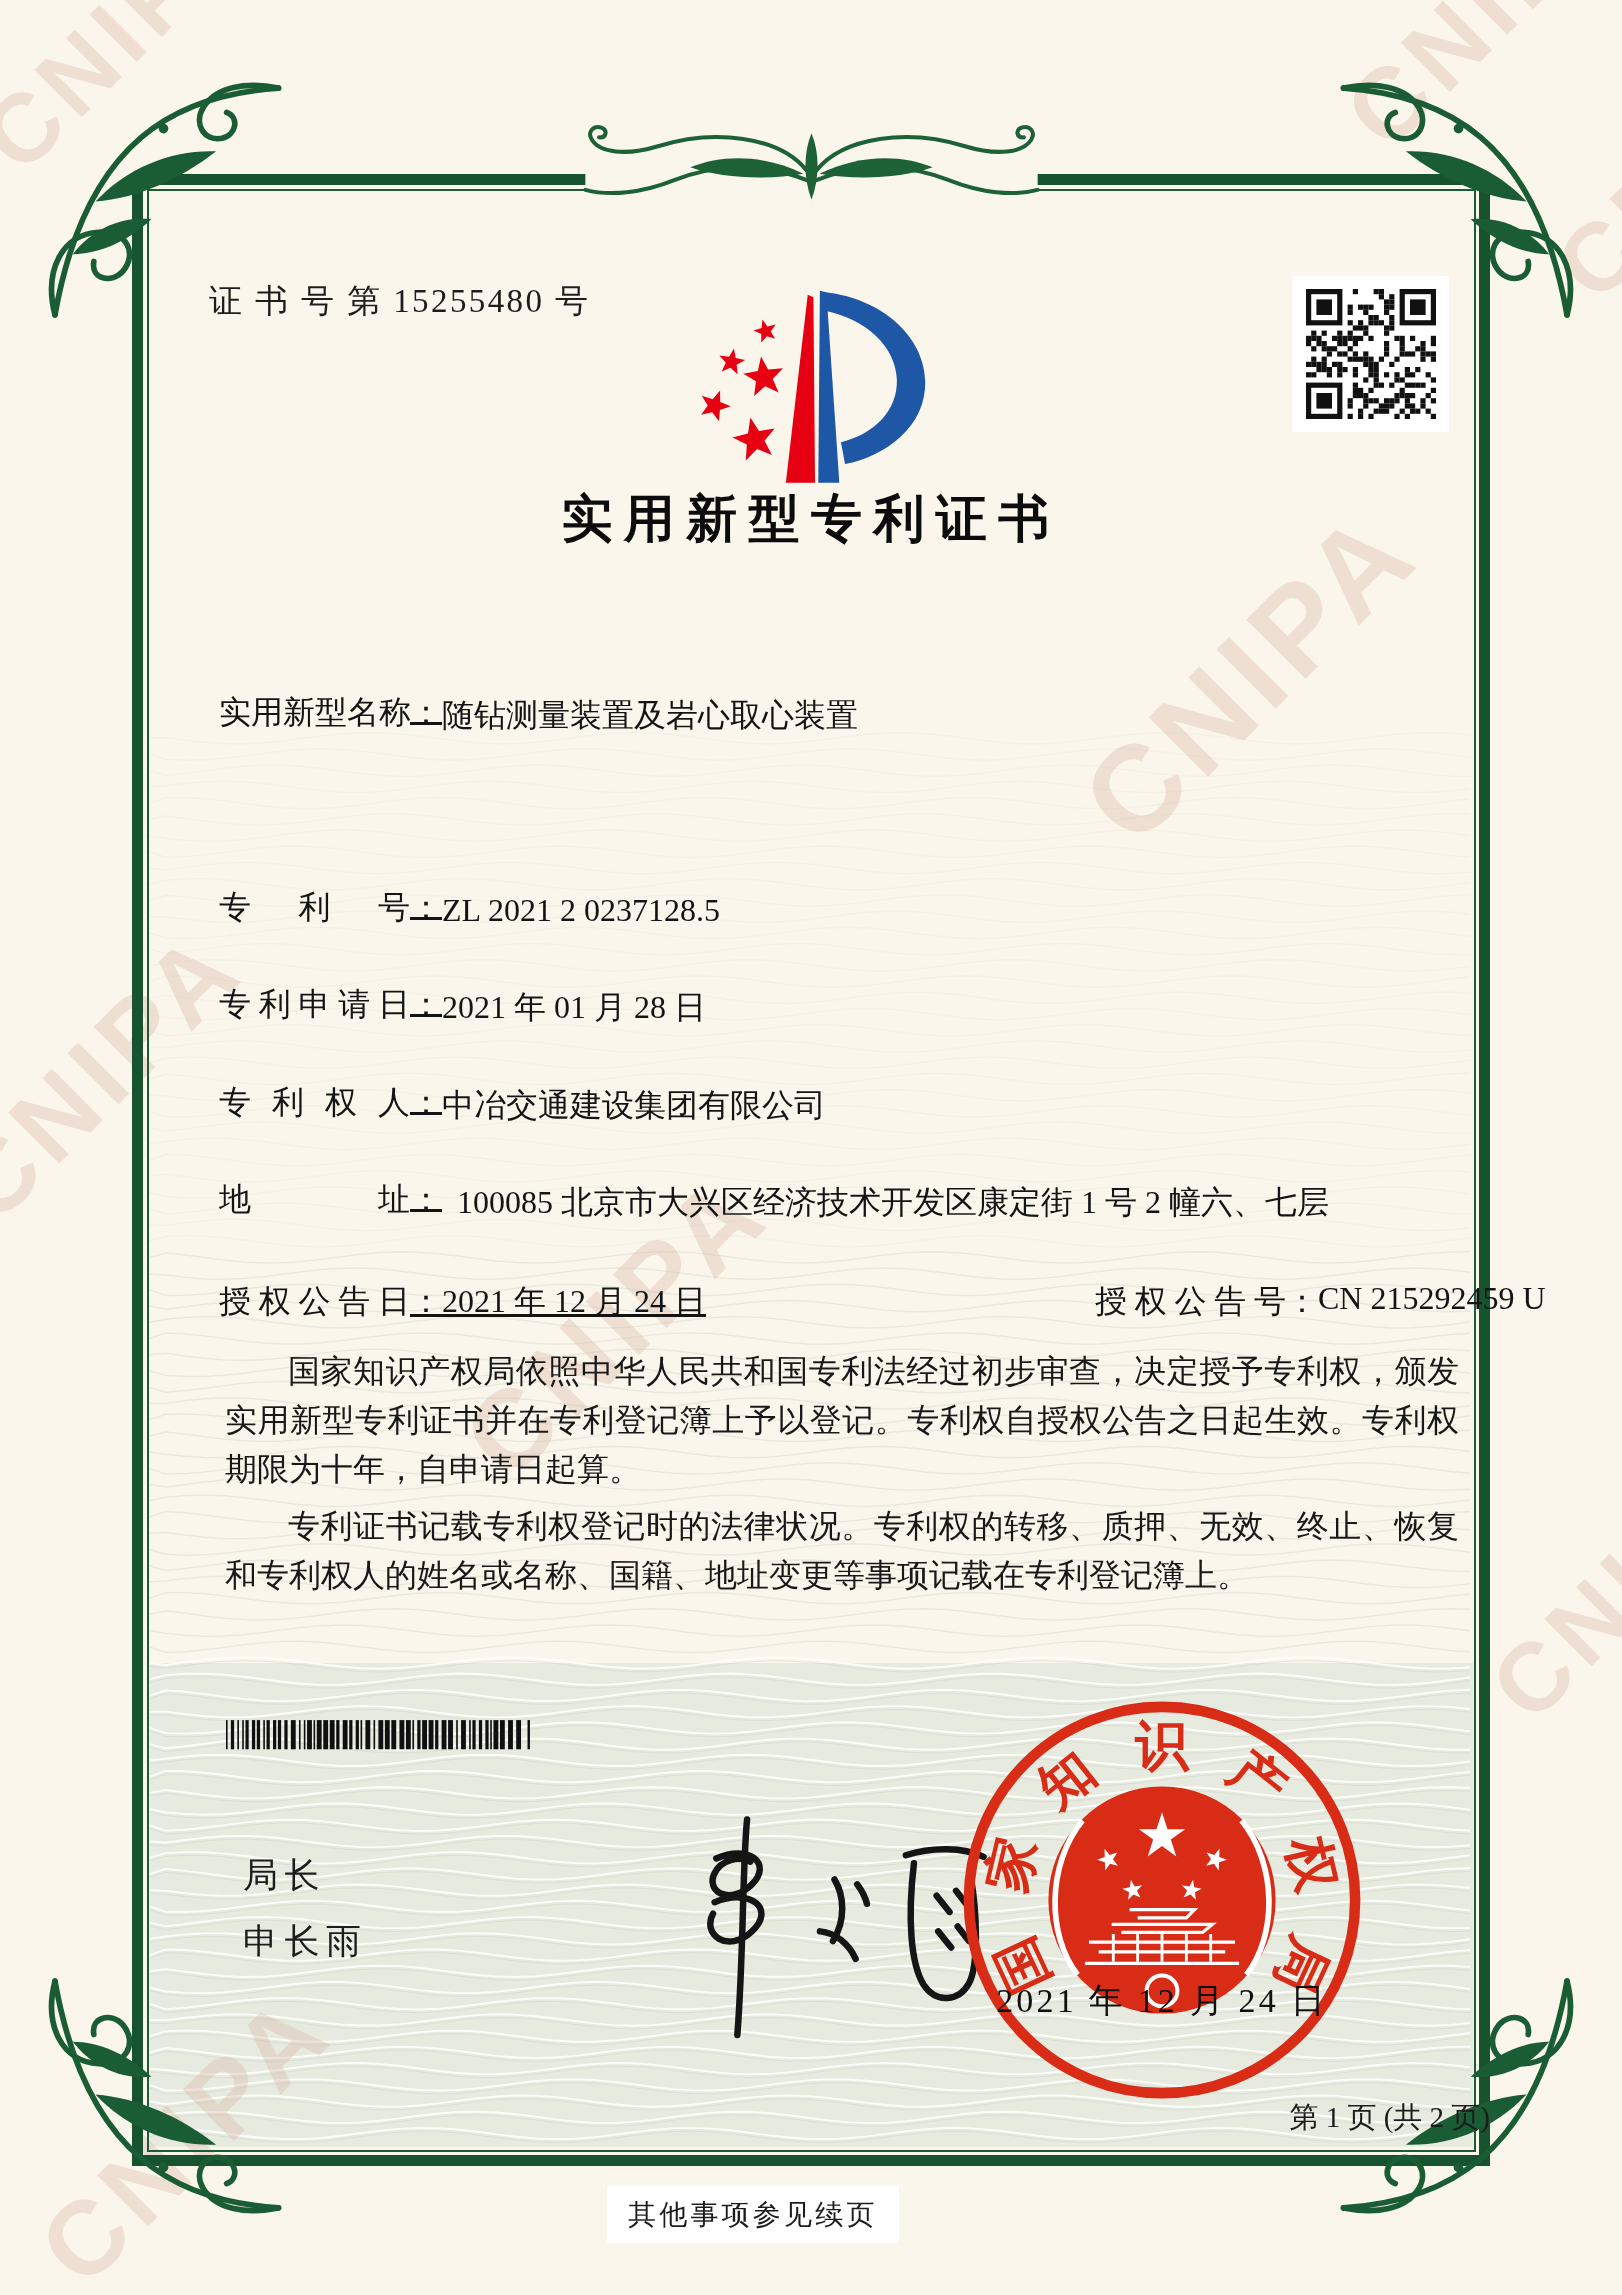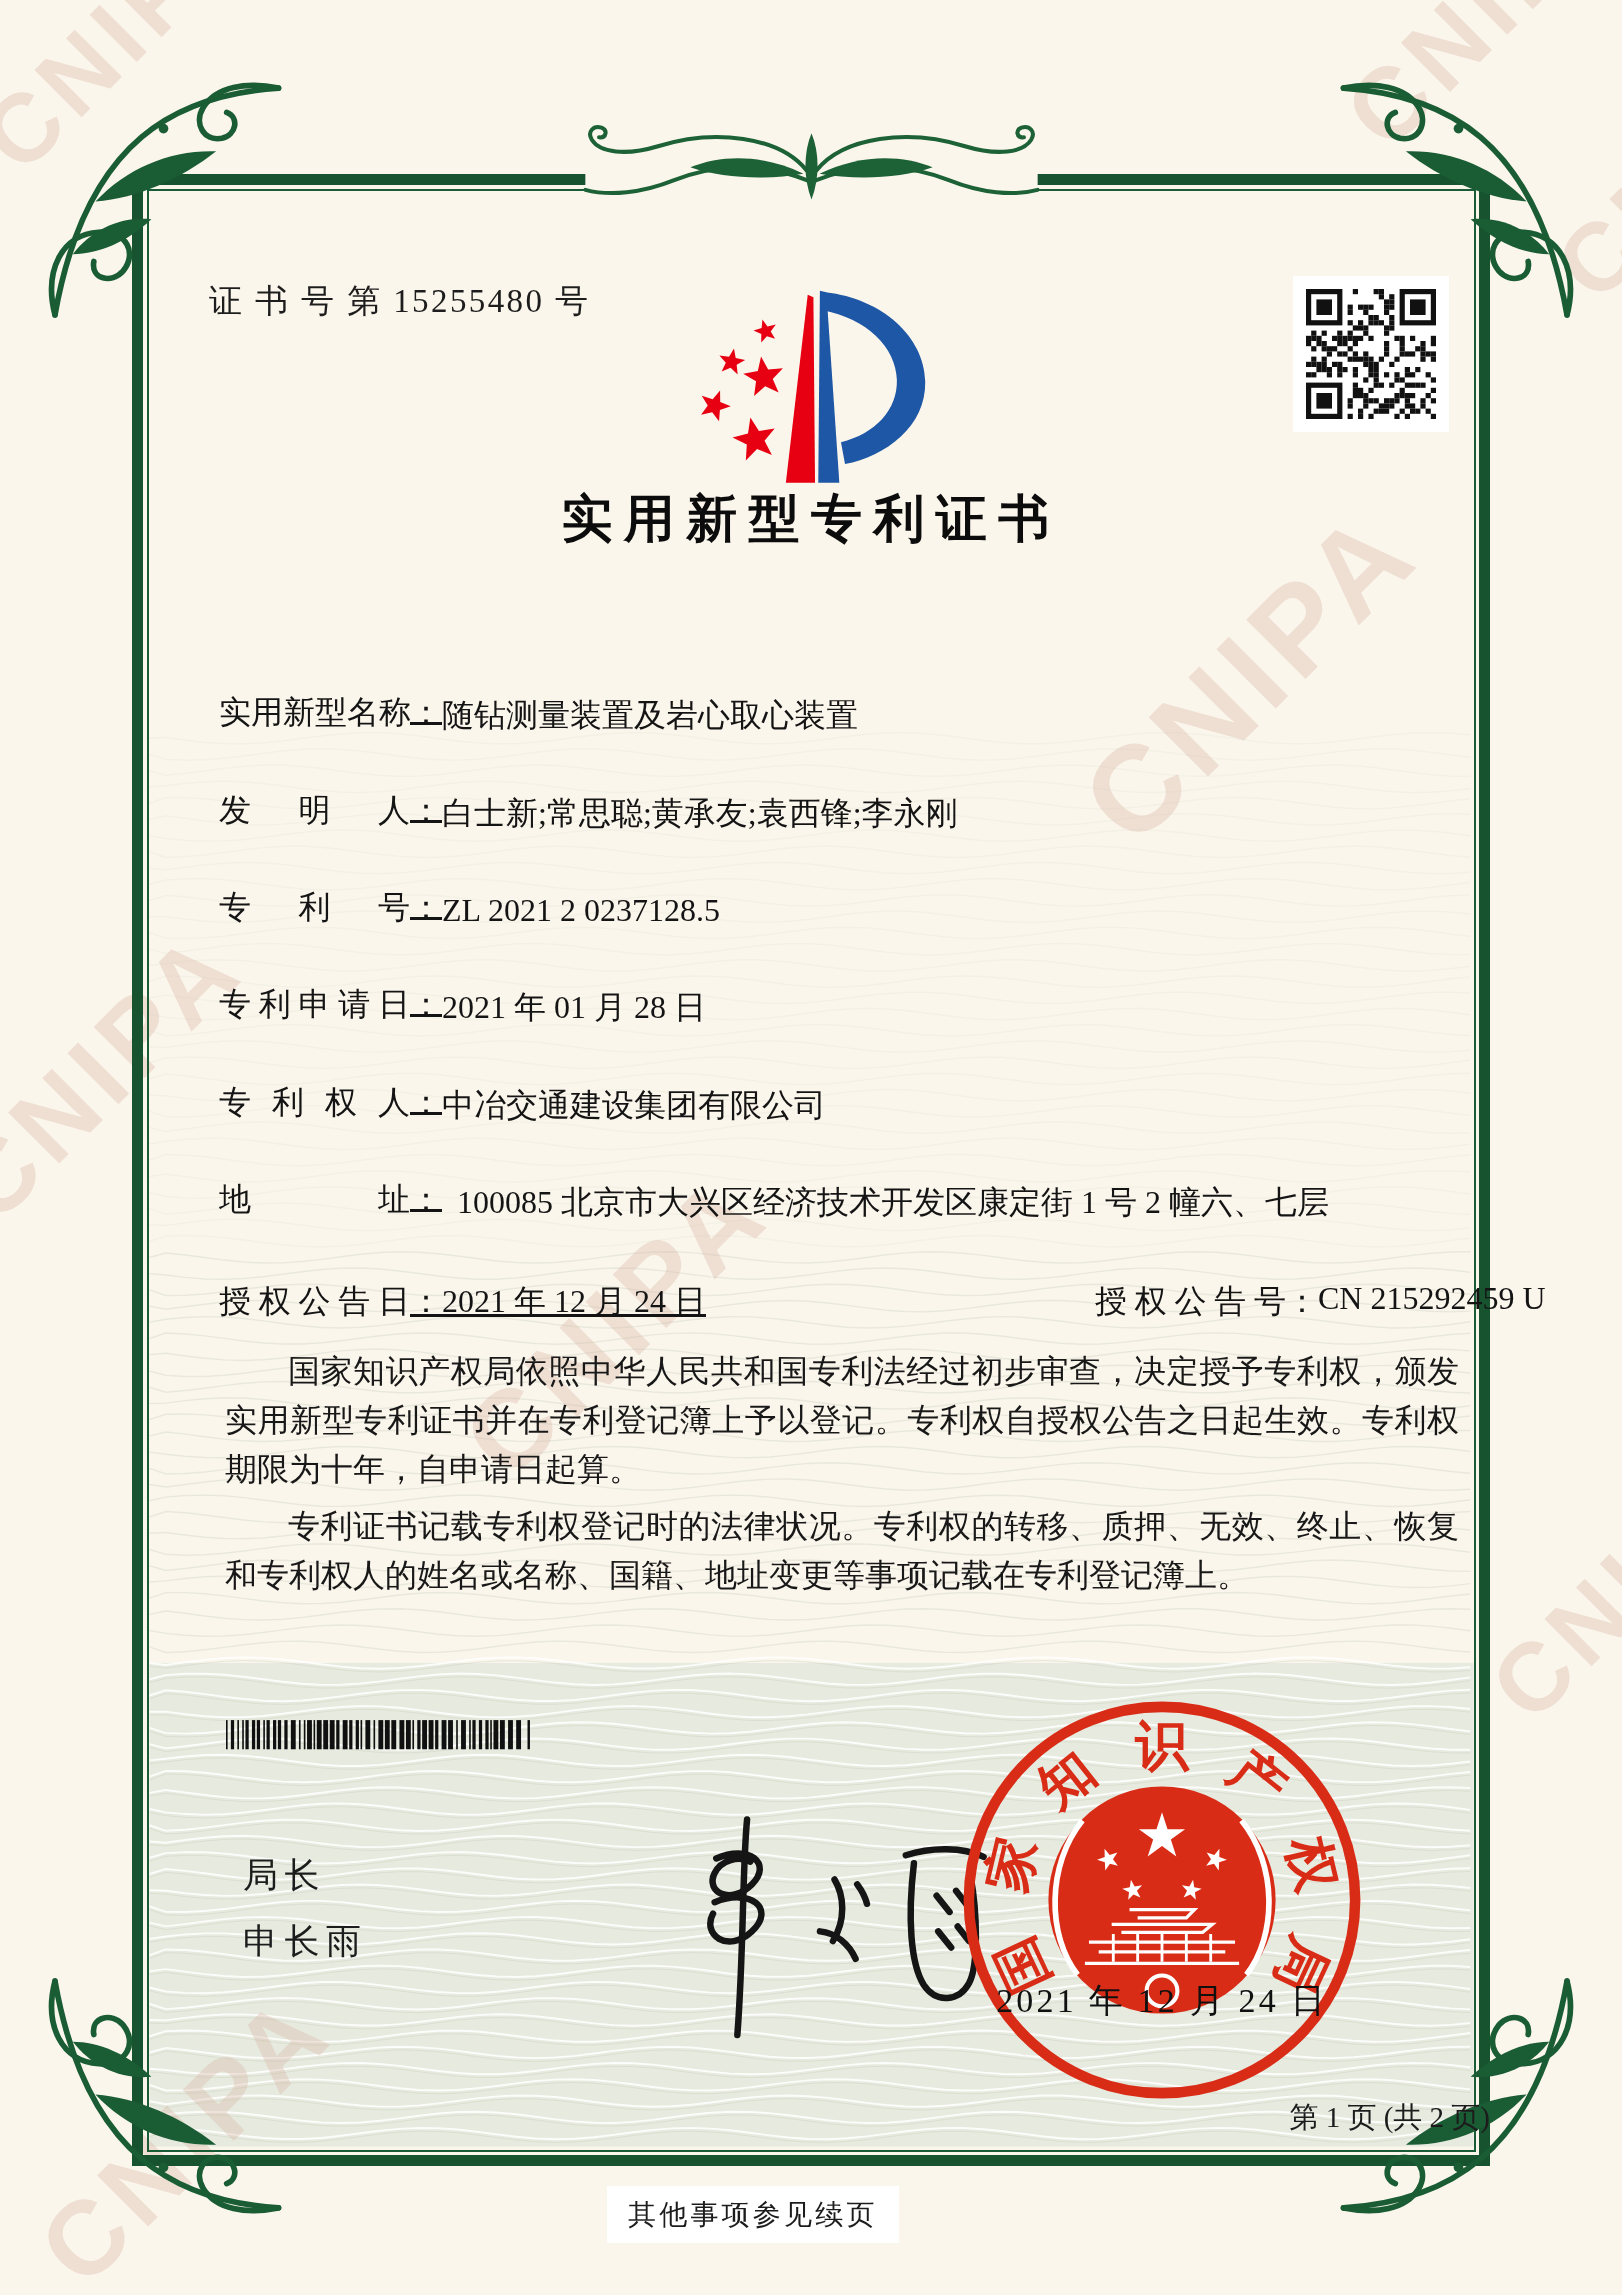--- a/index.html
+++ b/index.html
@@ -464,23 +464,20 @@
       <rect x="16" y="131.2" width="44.800000000000004" height="44.800000000000004" fill="#111"></rect>
       <rect x="22.4" y="137.60000000000002" width="32" height="32" fill="#fff"></rect>
       <rect x="28.8" y="144" width="19.200000000000003" height="19.200000000000003" fill="#111"></rect>
     </svg>
 
   <h1 class="title">实用新型专利证书</h1>
 
   <div class="field" style="top:691px">
     <span class="flabel">实用新型名称</span><span class="colon">：</span><span class="fvalue">随钻测量装置及岩心取心装置</span>
   </div>
-  <div class="field" style="top:789px">
-    <span class="flabel">发明人</span><span class="colon">：</span><span class="fvalue">白士新;常思聪;黄承友;袁西锋;李永刚</span>
-  </div>
   <div class="field" style="top:886px">
     <span class="flabel">专利号</span><span class="colon">：</span><span class="fvalue">ZL 2021 2 0237128.5</span>
   </div>
   <div class="field" style="top:983px">
     <span class="flabel">专利申请日</span><span class="colon">：</span><span class="fvalue">2021 年 01 月 28 日</span>
   </div>
   <div class="field" style="top:1081px">
     <span class="flabel">专利权人</span><span class="colon">：</span><span class="fvalue">中冶交通建设集团有限公司</span>
   </div>
   <div class="field" style="top:1178px">

